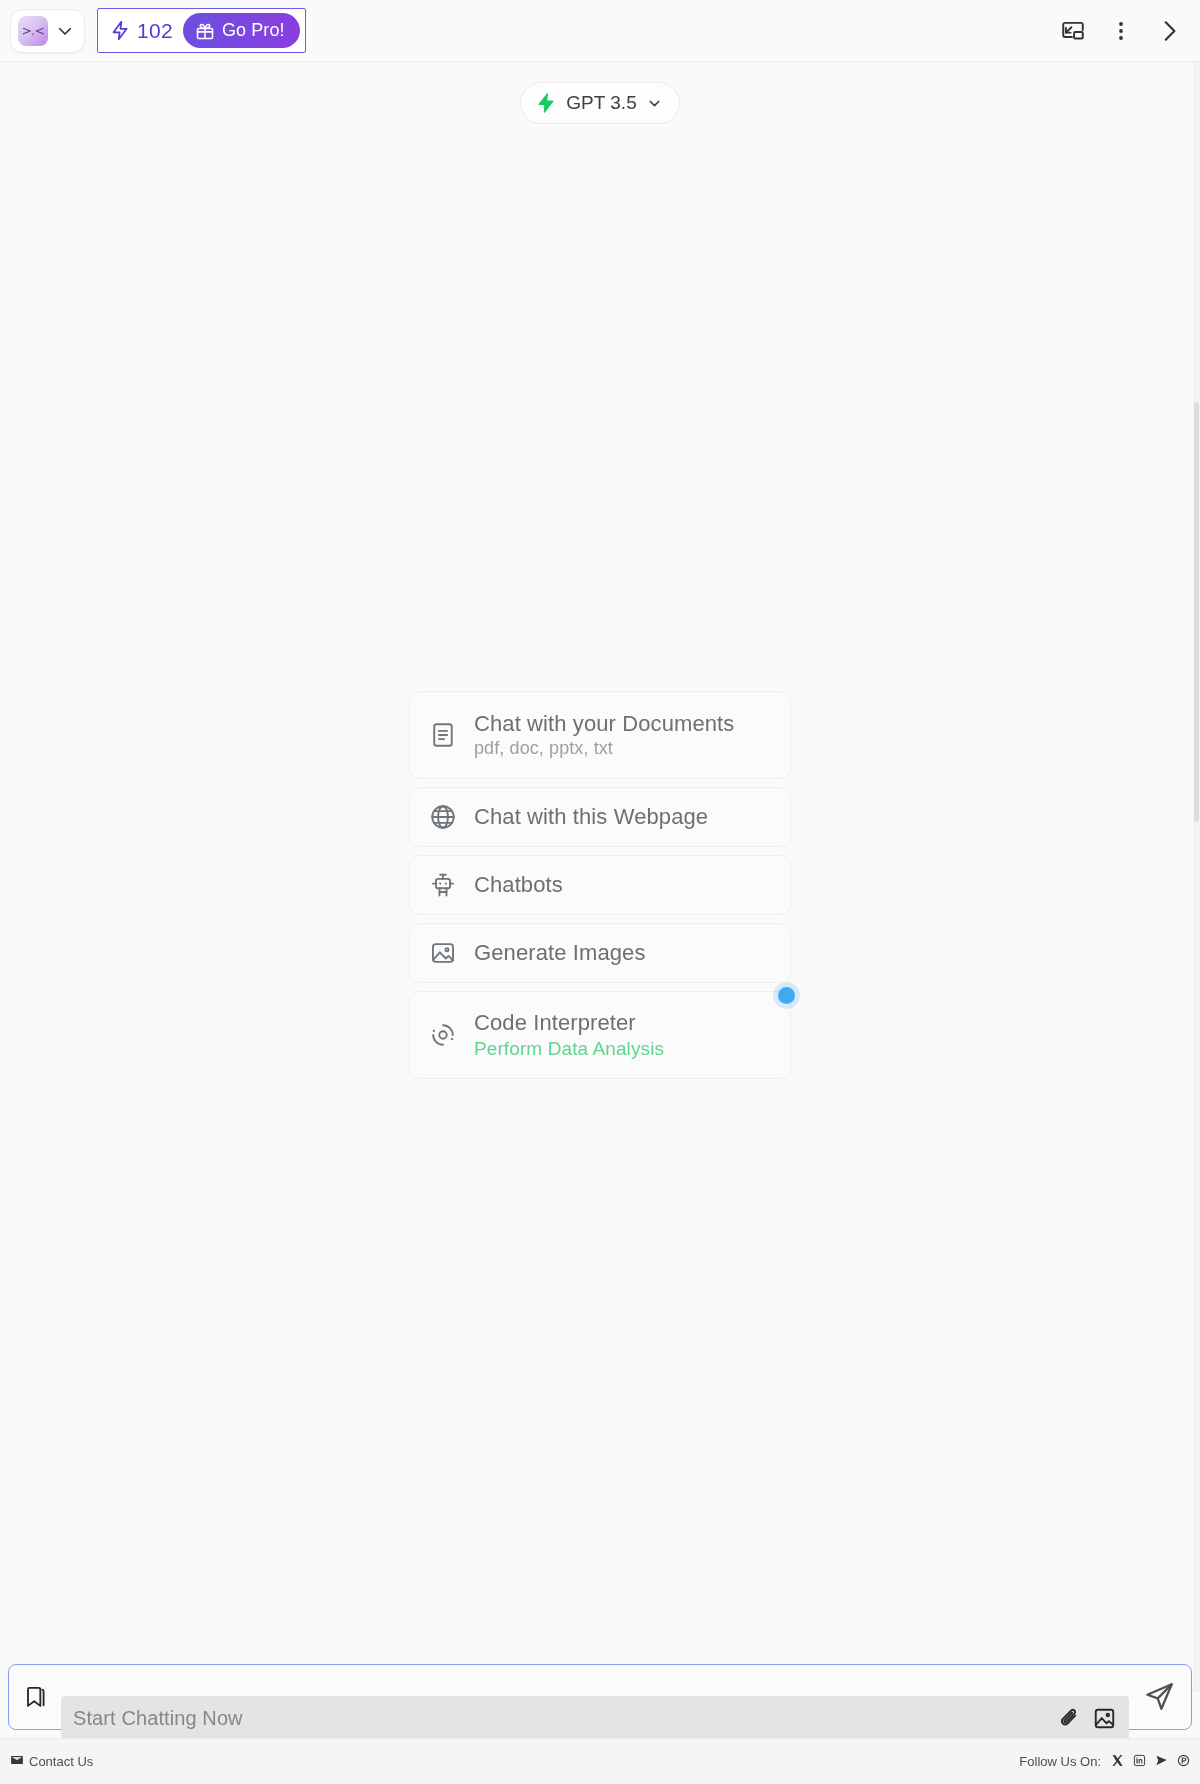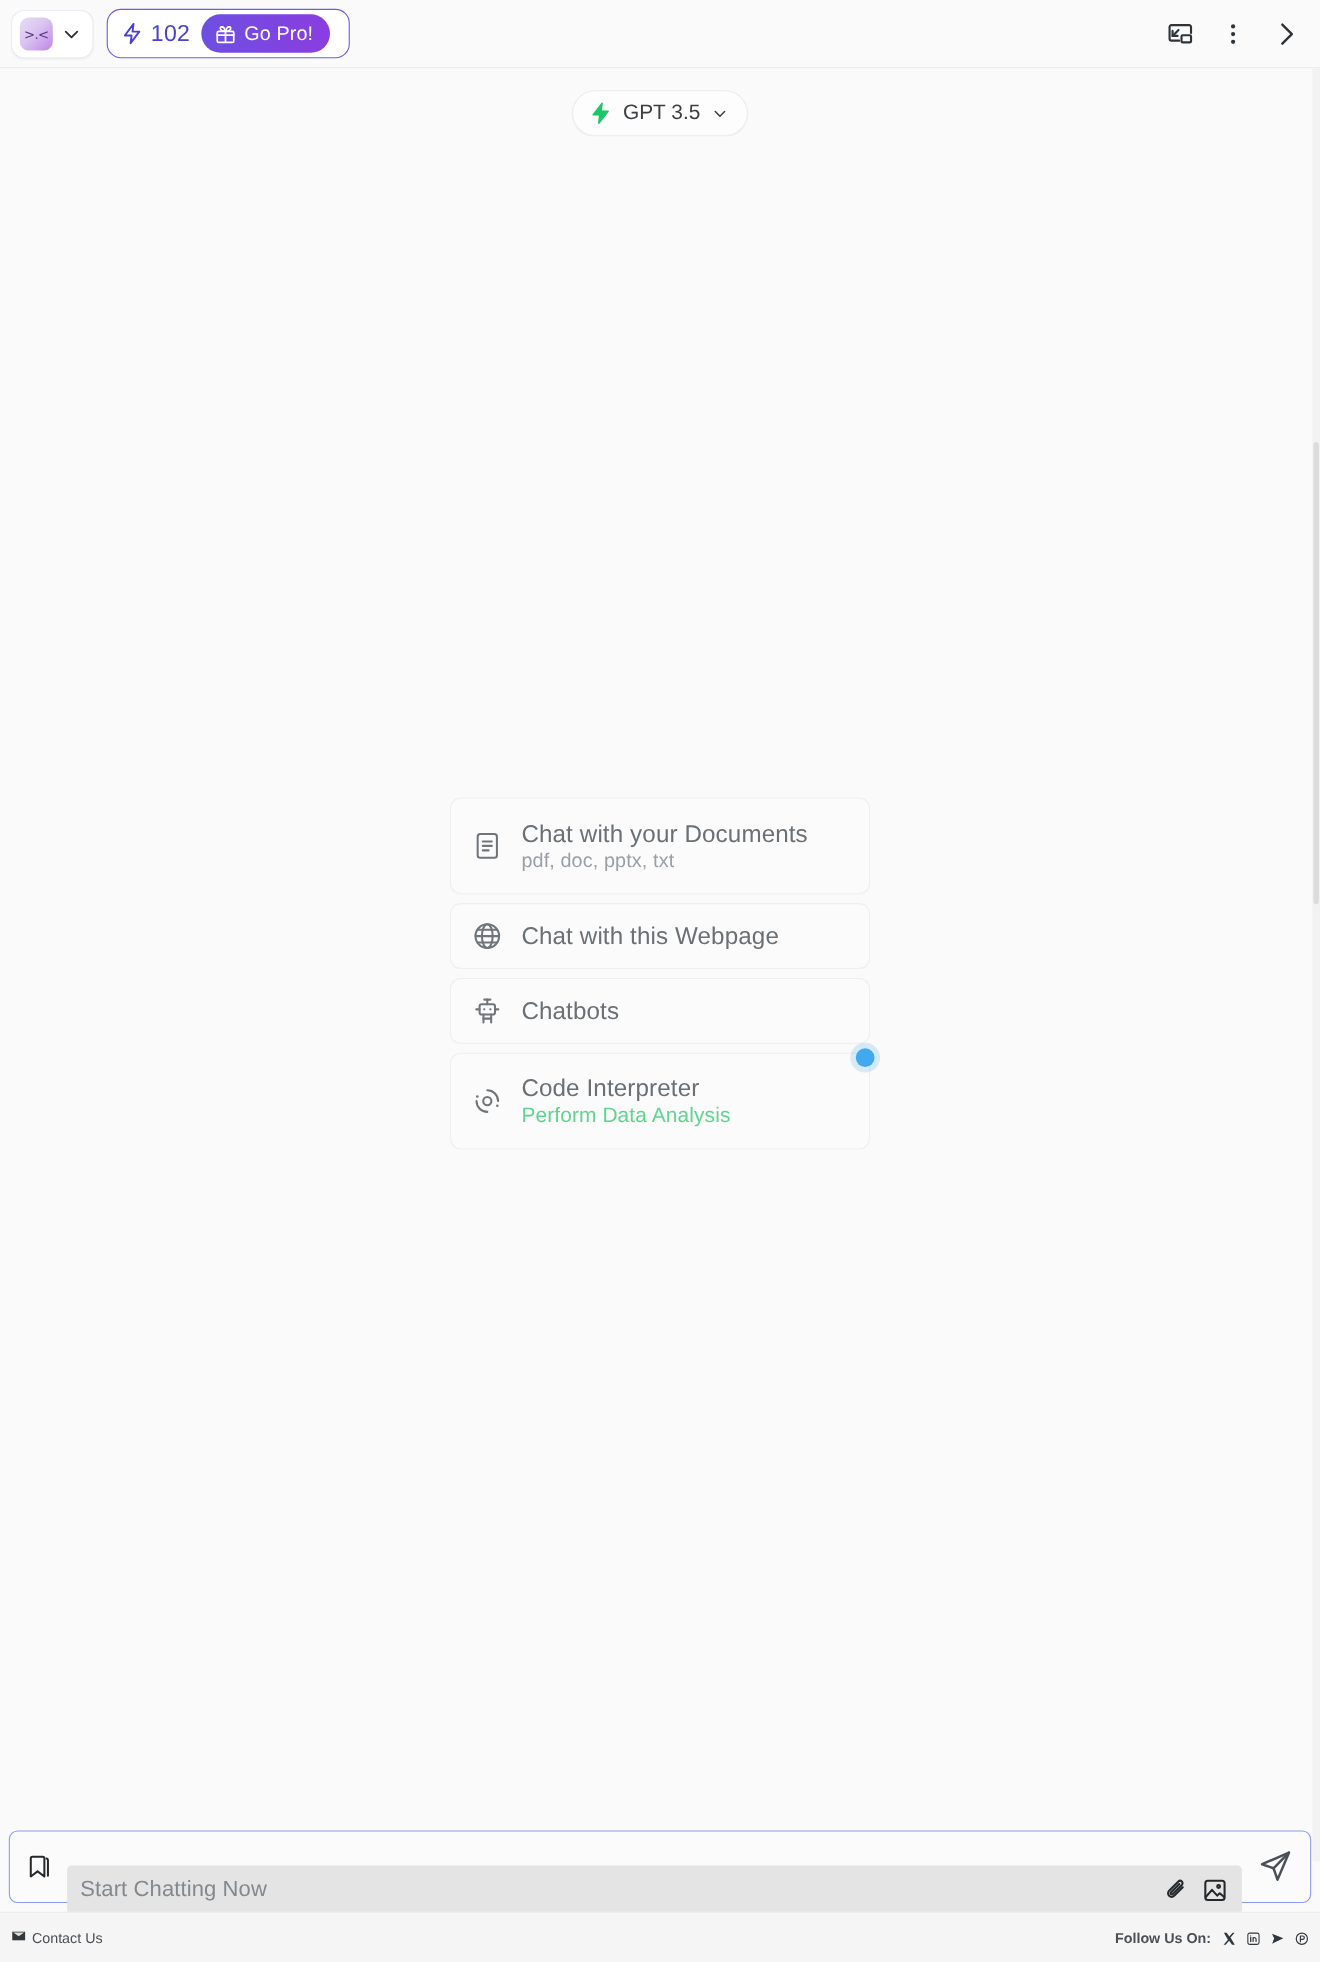--- a/index.html
+++ b/index.html
@@ -68,22 +68,22 @@
     width: 18px;
     height: 18px;
     display: block;
   }
 
   .credits-box {
     display: flex;
     align-items: center;
     gap: 6px;
     border: 1.6px solid #6c5ce7;
-    border-radius: 13px;
-    padding: 4px 17px 4px 12px;
+    border-radius: 2px;
+    padding: 4px 5px 4px 12px;
     background: #ffffff;
   }
 
   .credits-val {
     font-size: 21px;
     color: #4b3fd4;
     font-weight: 500;
     letter-spacing: 0.3px;
     margin-right: 4px;
   }
@@ -301,23 +301,22 @@
   .contact {
     display: flex;
     align-items: center;
     gap: 5px;
     cursor: pointer;
   }
 
   .follow {
     margin-left: auto;
     display: flex;
-    align-items: flex-end;
+    align-items: flex-start;
     gap: 9px;
-    font-weight: bold;
   }
 
   .follow-lbl { color: #4a4f54; font-size: 13px; margin-right: 1px; }
 
   .soc { display: flex; align-items: center; cursor: pointer; color: #33383d; }
 
   
   .scrollbar {
     position: absolute;
     top: 62px;
@@ -465,20 +464,32 @@
               <line x1="9" y1="14.8" x2="9" y2="21"></line>
               <line x1="15" y1="14.8" x2="15" y2="21"></line>
               <line x1="9" y1="18" x2="15" y2="18"></line>
             </svg>
         </span>
         <span class="card-txt">
           <span class="card-title">Chatbots</span>
         </span>
       </div>
 
+      <div class="card">
+        <span class="card-ico">
+          <svg viewBox="0 0 24 24" width="28" height="28" fill="none" stroke="#70757a" stroke-width="1.6" stroke-linecap="round" stroke-linejoin="round">
+              <rect x="3.4" y="4.4" width="17.2" height="15.2" rx="2.4"></rect>
+              <circle cx="15.4" cy="9.2" r="1.35"></circle>
+              <path d="M3.8 17.6 9.3 11.4l5.1 5.3 2.3-2.2 3.9 3.6"></path>
+            </svg>
+        </span>
+        <span class="card-txt">
+          <span class="card-title">Generate Images</span>
+        </span>
+      </div>
 
       <div class="card tall">
         <span class="dot"></span>
         <span class="card-ico">
           <svg viewBox="0 0 24 24" width="28" height="28" fill="none" stroke="#70757a" stroke-width="1.6" stroke-linecap="round" stroke-linejoin="round">
               <circle cx="12" cy="12" r="3.2"></circle>
               <path d="M12 3.6A8.4 8.4 0 0 1 20.4 12"></path>
               <path d="M12 20.4A8.4 8.4 0 0 1 3.6 12"></path>
               <circle cx="4.2" cy="8.4" r="1" fill="#70757a" stroke="none"></circle>
               <circle cx="19.8" cy="15.6" r="1" fill="#70757a" stroke="none"></circle>

